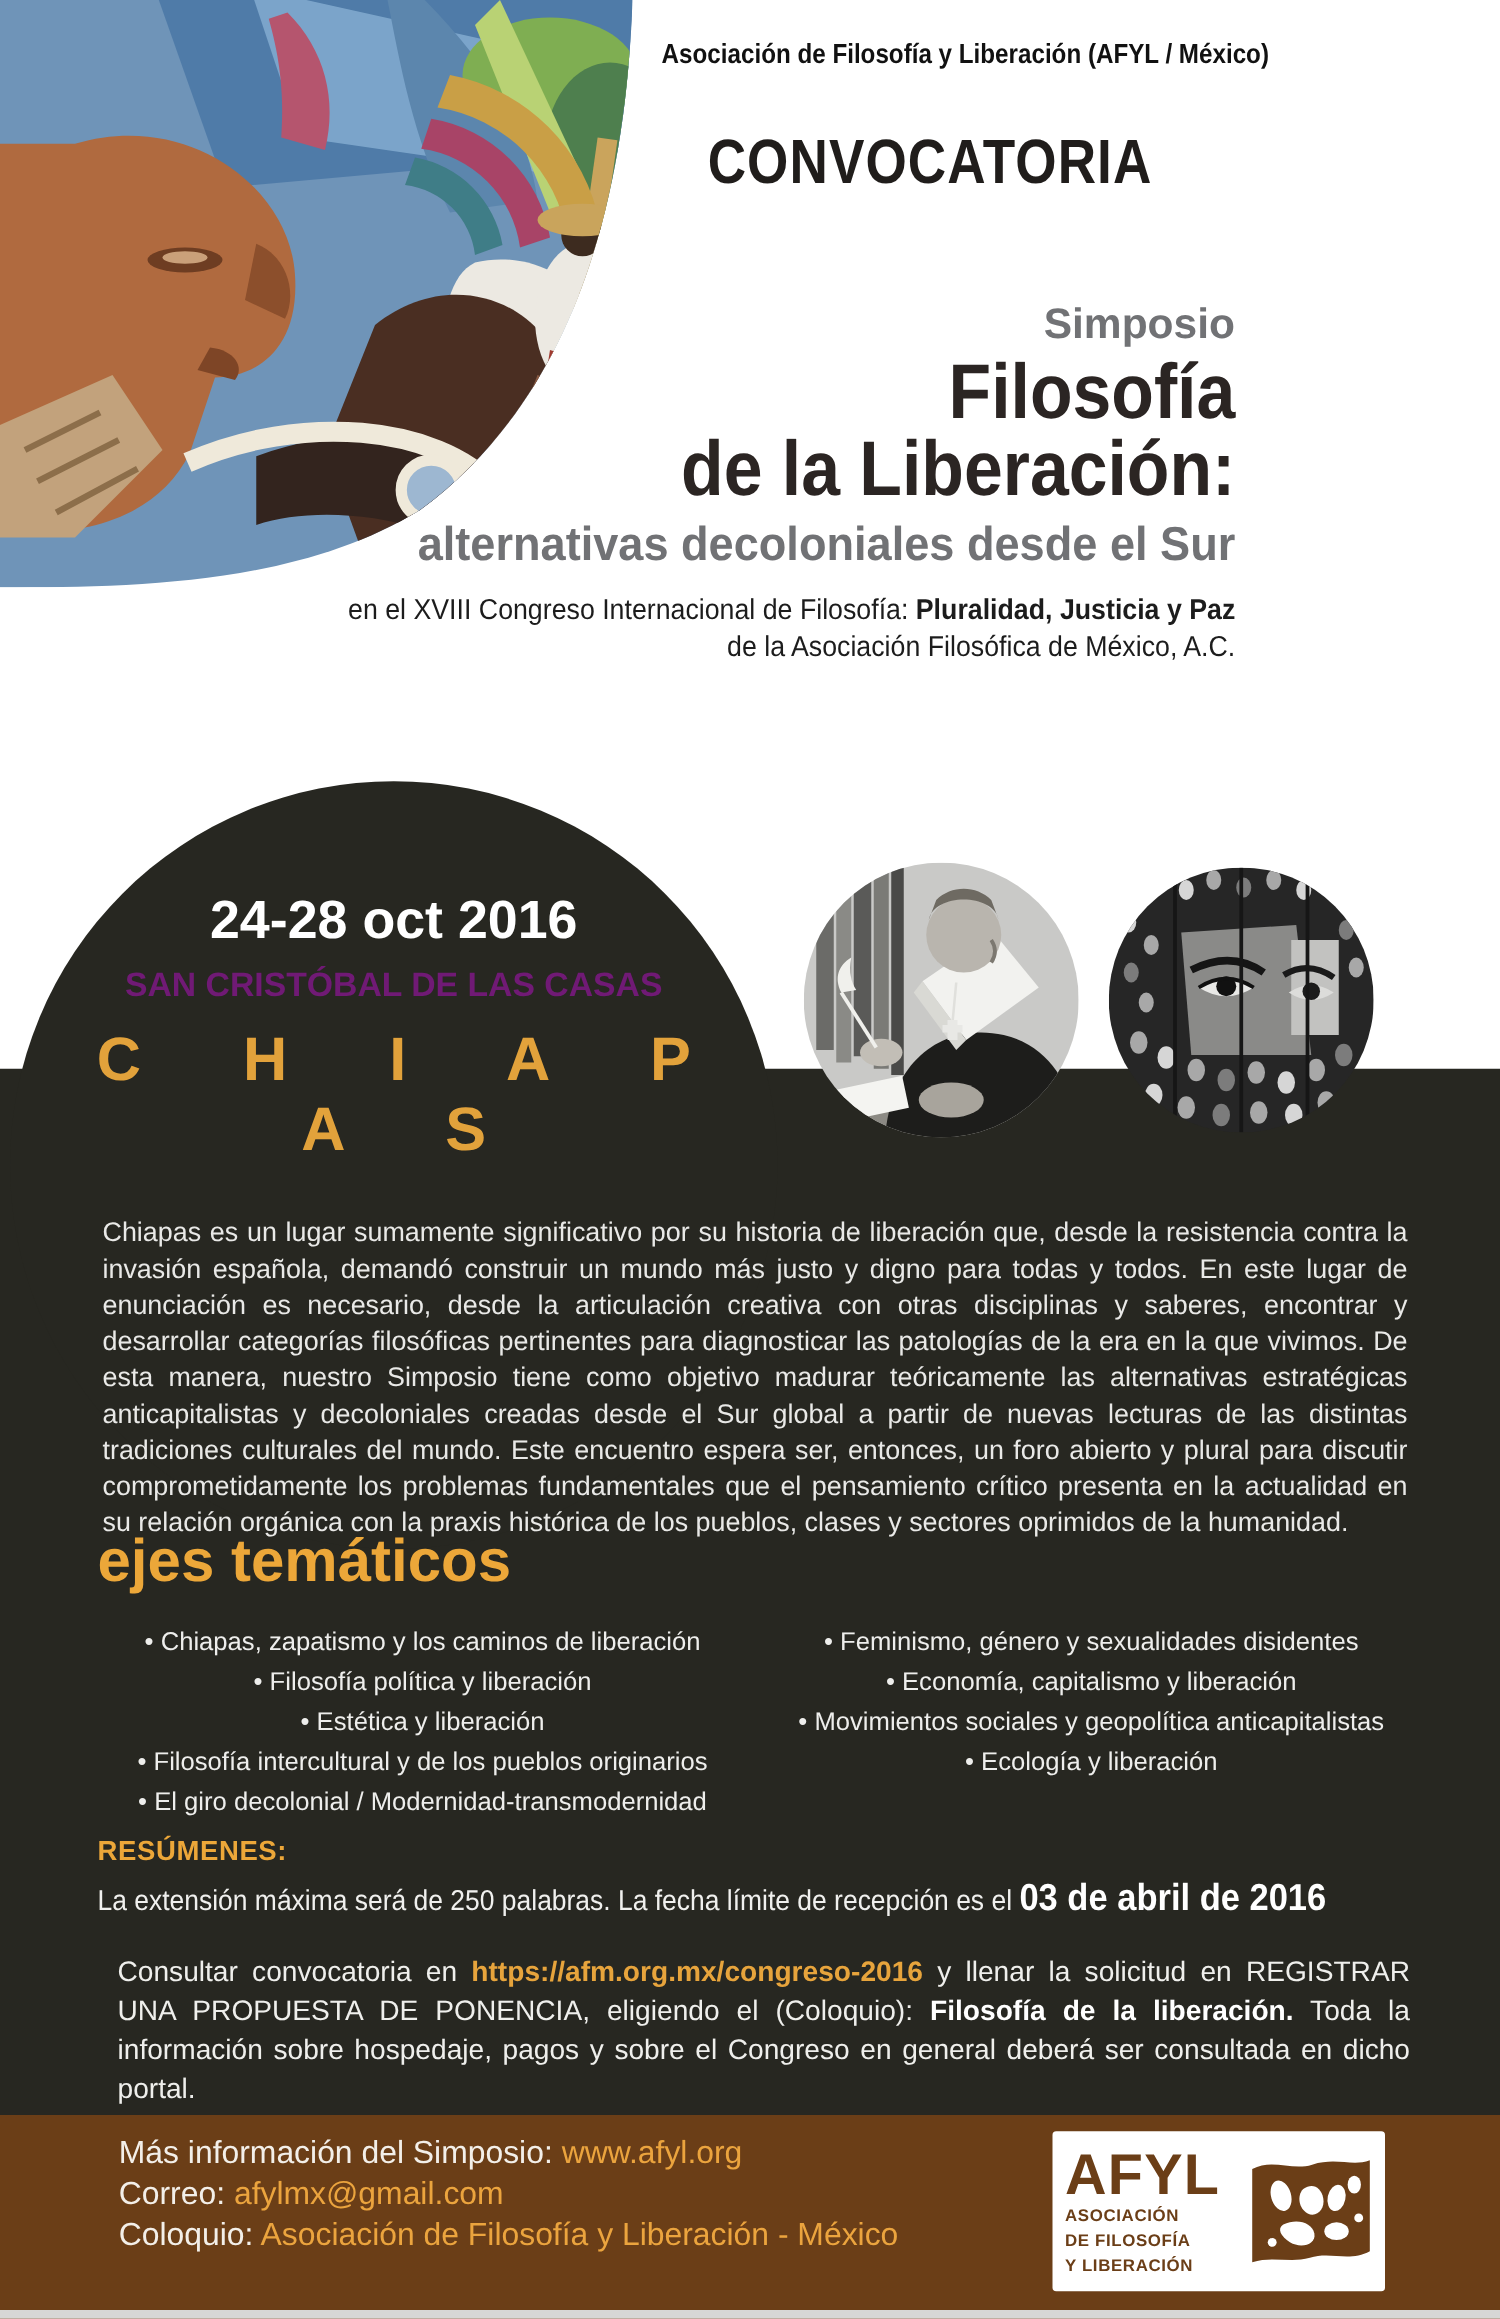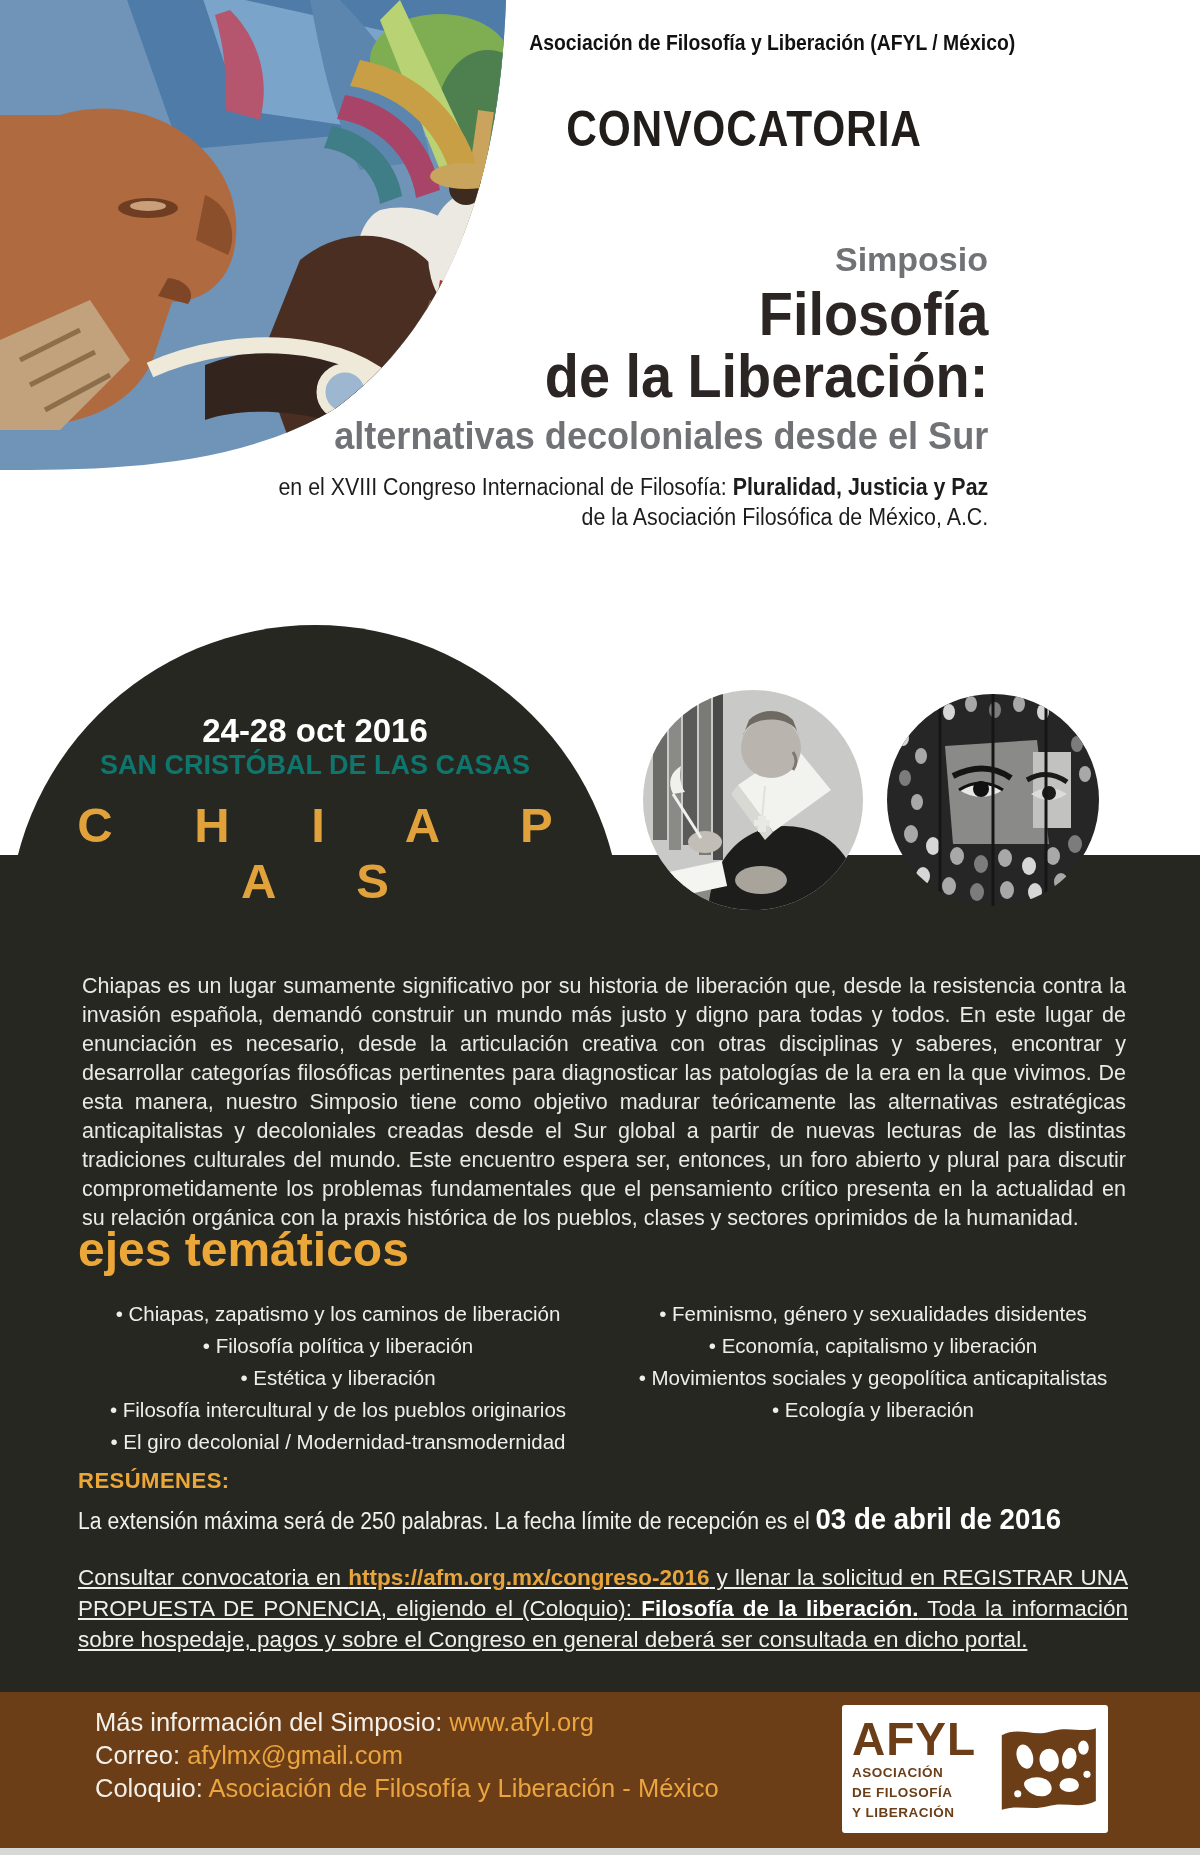--- a/index.html
+++ b/index.html
@@ -33,22 +33,22 @@
   }
   .congress{
     margin-top:14px;font-size:23px;color:#1c1c1c;line-height:1.32;
     transform:scaleX(.93);transform-origin:100% 0;white-space:nowrap;
   }
   .congress b{font-weight:700;}
   
   .band{position:absolute;left:0;top:855px;width:1200px;height:837px;background:#272721;z-index:2;}
   .dome{position:absolute;left:8px;top:625px;width:614px;height:614px;border-radius:50%;background:#272721;z-index:2;}
   .dome-text{position:absolute;left:12px;top:712px;width:606px;text-align:center;z-index:4;}
-  .ev-dates{font-size:33px;font-weight:700;color:#ffffff;text-align:center;}
-  .ev-city{font-size:27px;font-weight:700;color:#0f766e;margin-top:0;}
+  .ev-dates{font-size:43px;font-weight:700;color:#ffffff;text-align:center;}
+  .ev-city{font-size:27px;font-weight:700;color:#701a75;margin-top:12px;}
   .ev-state{font-size:49px;font-weight:700;color:#e2a23b;margin-top:16px;letter-spacing:34px;padding-left:34px;}
   
   .photo{position:absolute;border-radius:50%;overflow:hidden;z-index:3;}
   .photo.left{left:643px;top:690px;width:220px;height:220px;}
   .photo.right{left:887px;top:694px;width:212px;height:212px;}
   
   .intro{
     position:absolute;left:82px;top:950px;width:1044px;z-index:4;
     font-size:21.5px;line-height:29px;color:#e9e9e7;text-align:justify;
   }
@@ -64,21 +64,21 @@
   .themes-cols li::before{content:"• ";color:#eeeeec;}
   
   .sec-heading{font-size:22px;font-weight:700;color:#eca739;letter-spacing:.5px;}
   .resumenes{position:absolute;left:78px;top:1468px;z-index:4;}
   .resumenes .line{
     margin-top:8px;font-size:23px;color:#f0f0ee;white-space:nowrap;
     transform:scaleX(.92);transform-origin:0 0;
   }
   .resumenes .line strong{font-size:30px;font-weight:700;color:#ffffff;}
   .registro{position:absolute;left:78px;top:1554px;width:1050px;z-index:4;}
-  .registro p{margin:8px 0 0 0;font-size:22.5px;line-height:31px;color:#efefec;text-align:justify;text-decoration:underline;}
+  .registro p{margin:8px 0 0 16px;font-size:22.5px;line-height:31px;color:#efefec;text-align:justify;}
   .registro .url{color:#e7a43c;text-decoration:none;font-weight:700;}
   .registro b{font-weight:700;color:#ffffff;}
   
   .footer{position:absolute;left:0;top:1692px;width:1200px;height:195px;background:#6b3e17;z-index:2;}
   .footer-lines{position:absolute;left:95px;top:14px;}
   .footer-lines .fline{font-size:25.5px;line-height:33px;color:#f3efe9;}
   .footer-lines .accent{color:#eba43e;}
   .logo-box{
     position:absolute;left:842px;top:13px;width:266px;height:128px;background:#ffffff;
     border-radius:3px;display:flex;align-items:center;padding:6px 10px;box-sizing:border-box;

